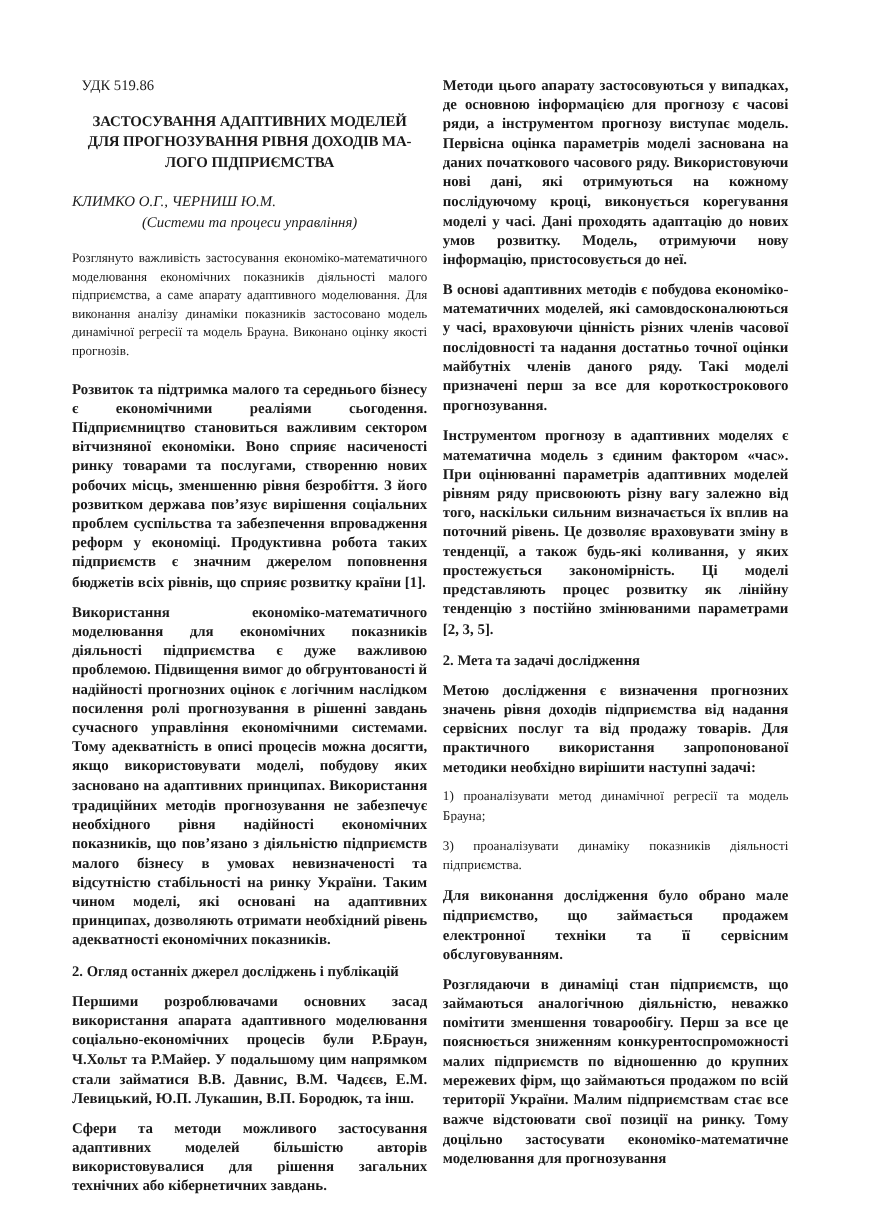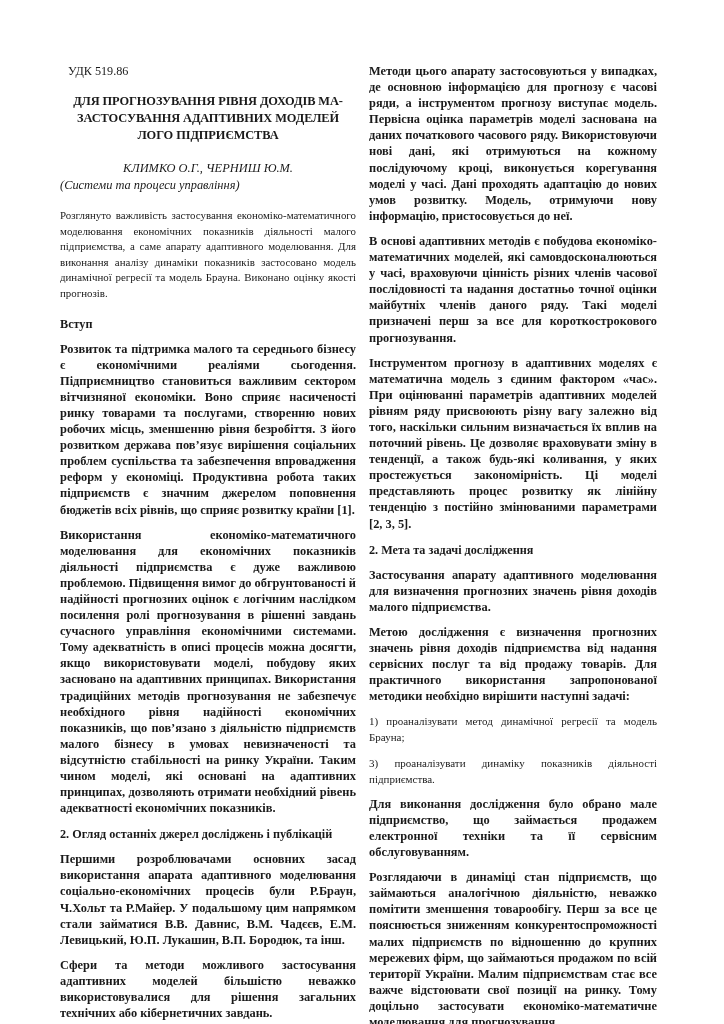--- a/index.html
+++ b/index.html
@@ -38,28 +38,27 @@
       font-size: 12.4px;
       line-height: 17px;
       text-align: center;
       margin: 0 0 16px 0;
       letter-spacing: -0.1px;
     }
     .authors {
       font-style: italic;
       font-size: 12.4px;
       line-height: 17px;
-      text-align: center;
       margin: 0;
     }
     .affiliation {
       font-style: italic;
       font-size: 12.4px;
       line-height: 17px;
-      text-align: left;
+      text-align: center;
       margin: 0 0 14px 0;
     }
     .abstract {
       font-size: 10.9px;
       line-height: 15.6px;
       text-align: justify;
       margin: 0 0 14px 0;
     }
     .heading {
       font-weight: bold;
@@ -84,46 +83,44 @@
   </style>
 </head>
 <body>
 
 <div class="page">
 
   <div class="col col-left">
     <div class="udk">УДК 519.86</div>
 
     <div class="title">
+      <div>ЗАСТОСУВАННЯ АДАПТИВНИХ МОДЕЛЕЙ</div>
       <div>ДЛЯ ПРОГНОЗУВАННЯ РІВНЯ ДОХОДІВ МА-</div>
-      <div>ЗАСТОСУВАННЯ АДАПТИВНИХ МОДЕЛЕЙ</div>
       <div>ЛОГО ПІДПРИЄМСТВА</div>
     </div>
 
     <div class="authors">КЛИМКО О.Г., ЧЕРНИШ Ю.М.</div>
     <div class="affiliation">(Системи та процеси управління)</div>
 
     <p class="abstract">Розглянуто важливість застосування економіко-математичного моделювання економічних показників діяльності малого підприємства, а саме апарату адаптивного моделювання. Для виконання аналізу динаміки показників застосовано модель динамічної регресії та модель Брауна. Виконано оцінку якості прогнозів.</p>
 
-    <div class="heading">Вступ</div>
     <p class="para">Розвиток та підтримка малого та середнього бізнесу є економічними реаліями сьогодення. Підприємництво становиться важливим сектором вітчизняної економіки. Воно сприяє насиченості ринку товарами та послугами, створенню нових робочих місць, зменшенню рівня безробіття. З його розвитком держава пов’язує вирішення соціальних проблем суспільства та забезпечення впровадження реформ у економіці. Продуктивна робота таких підприємств є значним джерелом поповнення бюджетів всіх рівнів, що сприяє розвитку країни [1].</p>
     <p class="para">Використання економіко-математичного моделювання для економічних показників діяльності підприємства є дуже важливою проблемою. Підвищення вимог до обгрунтованості й надійності прогнозних оцінок є логічним наслідком посилення ролі прогнозування в рішенні завдань сучасного управління економічними системами. Тому адекватність в описі процесів можна досягти, якщо використовувати моделі, побудову яких засновано на адаптивних принципах. Використання традиційних методів прогнозування не забезпечує необхідного рівня надійності економічних показників, що пов’язано з діяльністю підприємств малого бізнесу в умовах невизначеності та відсутністю стабільності на ринку України. Таким чином моделі, які основані на адаптивних принципах, дозволяють отримати необхідний рівень адекватності економічних показників.</p>
 
     <div class="heading">2. Огляд останніх джерел досліджень і публікацій</div>
     <p class="para">Першими розроблювачами основних засад використання апарата адаптивного моделювання соціально-економічних процесів були Р.Браун, Ч.Хольт та Р.Майер. У подальшому цим напрямком стали займатися В.В. Давнис, В.М. Чадєєв, Е.М. Левицький, Ю.П. Лукашин, В.П. Бородюк, та інш.</p>
-    <p class="para">Сфери та методи можливого застосування адаптивних моделей більшістю неважко використовувалися для рішення загальних технічних або кібернетичних завдань.</p>
+    <p class="para">Сфери та методи можливого застосування адаптивних моделей більшістю авторів використовувалися для рішення загальних технічних або кібернетичних завдань.</p>
   </div>
 
   <div class="col col-right">
     <p class="para">Методи цього апарату застосовуються у випадках, де основною інформацією для прогнозу є часові ряди, а інструментом прогнозу виступає модель. Первісна оцінка параметрів моделі заснована на даних початкового часового ряду. Використовуючи нові дані, які отримуються на кожному послідуючому кроці, виконується корегування моделі у часі. Дані проходять адаптацію до нових умов розвитку. Модель, отримуючи нову інформацію, пристосовується до неї.</p>
     <p class="para">В основі адаптивних методів є побудова економіко-математичних моделей, які самовдосконалюються у часі, враховуючи цінність різних членів часової послідовності та надання достатньо точної оцінки майбутніх членів даного ряду. Такі моделі призначені перш за все для короткострокового прогнозування.</p>
     <p class="para">Інструментом прогнозу в адаптивних моделях є математична модель з єдиним фактором «час». При оцінюванні параметрів адаптивних моделей рівням ряду присвоюють різну вагу залежно від того, наскільки сильним визначається їх вплив на поточний рівень. Це дозволяє враховувати зміну в тенденції, а також будь-які коливання, у яких простежується закономірність. Ці моделі представляють процес розвитку як лінійну тенденцію з постійно змінюваними параметрами [2, 3, 5].</p>
 
     <div class="heading">2. Мета та задачі дослідження</div>
-    <p class="para">Застосування апарату адаптивного моделювання для визначення прогнозних значень рівня доходів малого підприємства.</p>
     <p class="para">Метою дослідження є визначення прогнозних значень рівня доходів підприємства від надання сервісних послуг та від продажу товарів. Для практичного використання запропонованої методики необхідно вирішити наступні задачі:</p>
 
     <p class="task">1) проаналізувати метод динамічної регресії та модель Брауна;</p>
     <p class="task">3) проаналізувати динаміку показників діяльності підприємства.</p>
 
     <p class="para">Для виконання дослідження було обрано мале підприємство, що займається продажем електронної техніки та її сервісним обслуговуванням.</p>
     <p class="para">Розглядаючи в динаміці стан підприємств, що займаються аналогічною діяльністю, неважко помітити зменшення товарообігу. Перш за все це пояснюється зниженням конкурентоспроможності малих підприємств по відношенню до крупних мережевих фірм, що займаються продажом по всій території України. Малим підприємствам стає все важче відстоювати свої позиції на ринку. Тому доцільно застосувати економіко-математичне моделювання для прогнозування</p>
   </div>
 
 </div>

